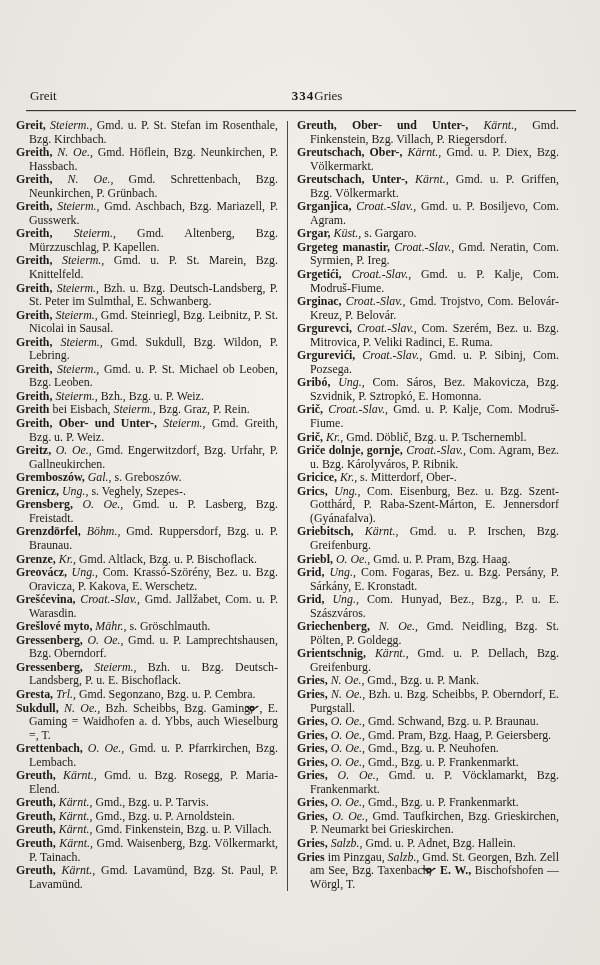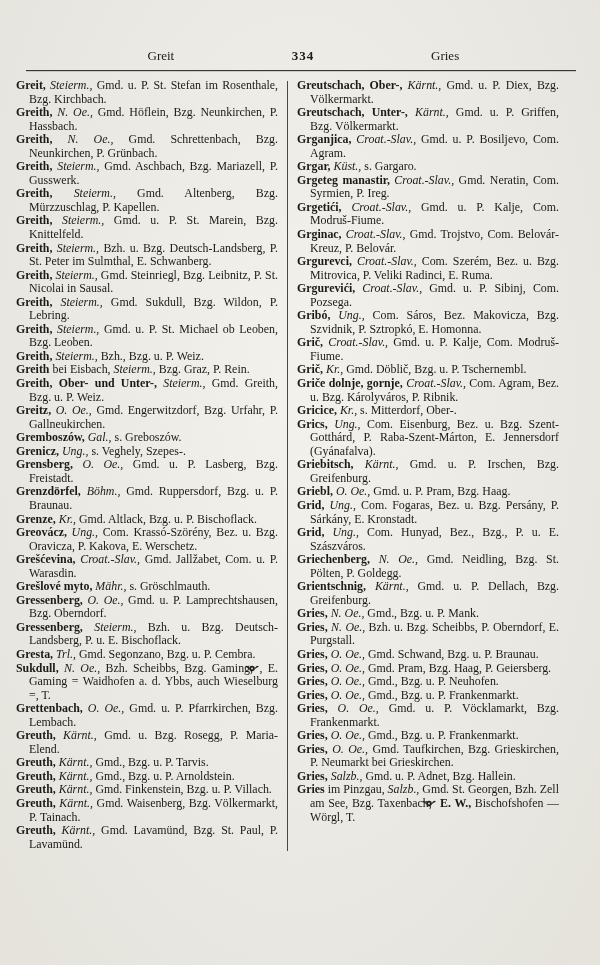--- a/index.html
+++ b/index.html
@@ -12,22 +12,22 @@
     font-family:"Liberation Serif","DejaVu Serif",serif;
     color:#1b1a18;
     overflow:hidden;
     box-sizing:border-box;
   }
   .running-head{
     display:flex;align-items:baseline;
     padding:48px 24px 0 30px;
     font-size:13px;
   }
-  .head-cell{width:264px;text-align:center;}
-  .head-page{flex:1;text-align:center;font-weight:bold;letter-spacing:1px;}
+  .head-cell{width:264px;}
+  .head-page{flex:1;text-align:center;font-weight:bold;letter-spacing:1px;margin-top:40px;}
   .head-rule{
     height:1px;background:#3a3834;margin:6px 24px 0 26px;
     box-shadow:0 1px 0 rgba(58,56,52,0.18);
   }
   .columns{
     display:flex;
     padding:8px 20px 0 16px;
     align-items:stretch;
   }
   .col{
@@ -99,20 +99,21 @@
         <p class="entry"><span class="b">Grettenbach,</span><span class="i"> O. Oe.,</span><span class="r"> Gmd. u. P. Pfarrkirchen, Bzg. Lembach.</span></p>
         <p class="entry"><span class="b">Greuth,</span><span class="i"> Kärnt.,</span><span class="r"> Gmd. u. Bzg. Rosegg, P. Maria-Elend.</span></p>
         <p class="entry"><span class="b">Greuth,</span><span class="i"> Kärnt.,</span><span class="r"> Gmd., Bzg. u. P. Tarvis.</span></p>
         <p class="entry"><span class="b">Greuth,</span><span class="i"> Kärnt.,</span><span class="r"> Gmd., Bzg. u. P. Arnoldstein.</span></p>
         <p class="entry"><span class="b">Greuth,</span><span class="i"> Kärnt.,</span><span class="r"> Gmd. Finkenstein, Bzg. u. P. Villach.</span></p>
         <p class="entry"><span class="b">Greuth,</span><span class="i"> Kärnt.,</span><span class="r"> Gmd. Waisenberg, Bzg. Völkermarkt, P. Tainach.</span></p>
         <p class="entry"><span class="b">Greuth,</span><span class="i"> Kärnt.,</span><span class="r"> Gmd. Lavamünd, Bzg. St. Paul, P. Lavamünd.</span></p>
       </div>
     <div class="col-divider"></div>
     <div class="col" id="col-right">
+        <p class="entry"><span class="b">Greuth, Ober- und Unter-,</span><span class="i"> Kärnt.,</span><span class="r"> Gmd. Finkenstein, Bzg. Villach, P. Riegersdorf.</span></p>
         <p class="entry"><span class="b">Greutschach, Ober-,</span><span class="i"> Kärnt.,</span><span class="r"> Gmd. u. P. Diex, Bzg. Völkermarkt.</span></p>
         <p class="entry"><span class="b">Greutschach, Unter-,</span><span class="i"> Kärnt.,</span><span class="r"> Gmd. u. P. Griffen, Bzg. Völkermarkt.</span></p>
         <p class="entry"><span class="b">Grganjica,</span><span class="i"> Croat.-Slav.,</span><span class="r"> Gmd. u. P. Bosiljevo, Com. Agram.</span></p>
         <p class="entry"><span class="b">Grgar,</span><span class="i"> Küst.,</span><span class="r"> s. Gargaro.</span></p>
         <p class="entry"><span class="b">Grgeteg manastir,</span><span class="i"> Croat.-Slav.,</span><span class="r"> Gmd. Neratin, Com. Syrmien, P. Ireg.</span></p>
         <p class="entry"><span class="b">Grgetići,</span><span class="i"> Croat.-Slav.,</span><span class="r"> Gmd. u. P. Kalje, Com. Modruš-Fiume.</span></p>
         <p class="entry"><span class="b">Grginac,</span><span class="i"> Croat.-Slav.,</span><span class="r"> Gmd. Trojstvo, Com. Belovár-Kreuz, P. Belovár.</span></p>
         <p class="entry"><span class="b">Grgurevci,</span><span class="i"> Croat.-Slav.,</span><span class="r"> Com. Szerém, Bez. u. Bzg. Mitrovica, P. Veliki Radinci, E. Ruma.</span></p>
         <p class="entry"><span class="b">Grgurevići,</span><span class="i"> Croat.-Slav.,</span><span class="r"> Gmd. u. P. Sibinj, Com. Pozsega.</span></p>
         <p class="entry"><span class="b">Gribó,</span><span class="i"> Ung.,</span><span class="r"> Com. Sáros, Bez. Makovicza, Bzg. Szvidnik, P. Sztropkó, E. Homonna.</span></p>

